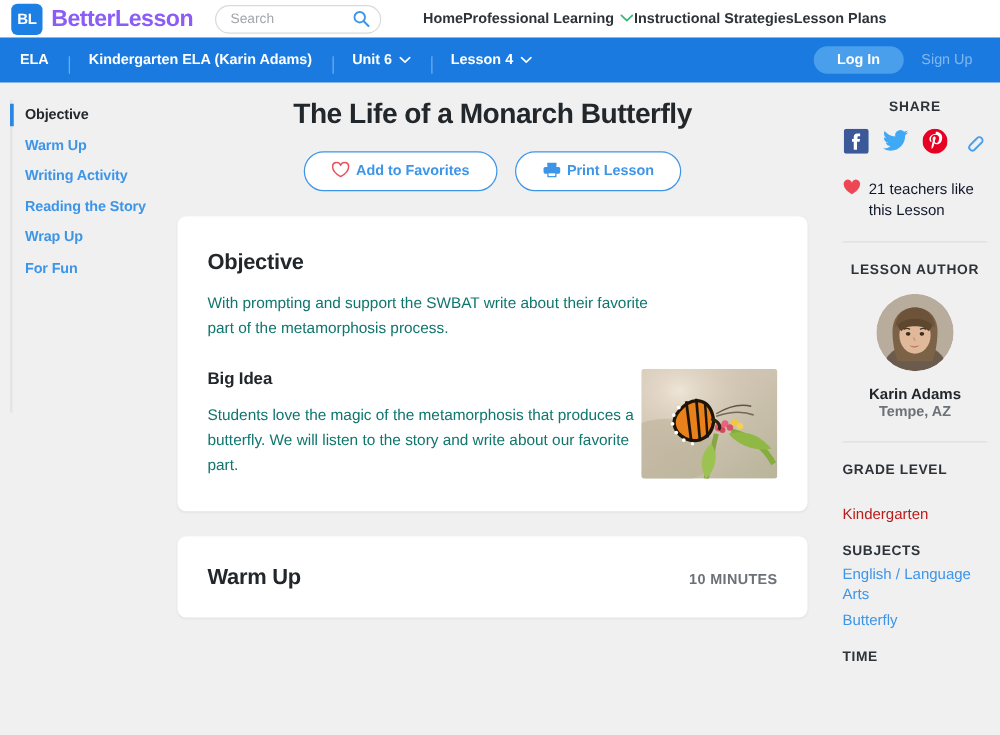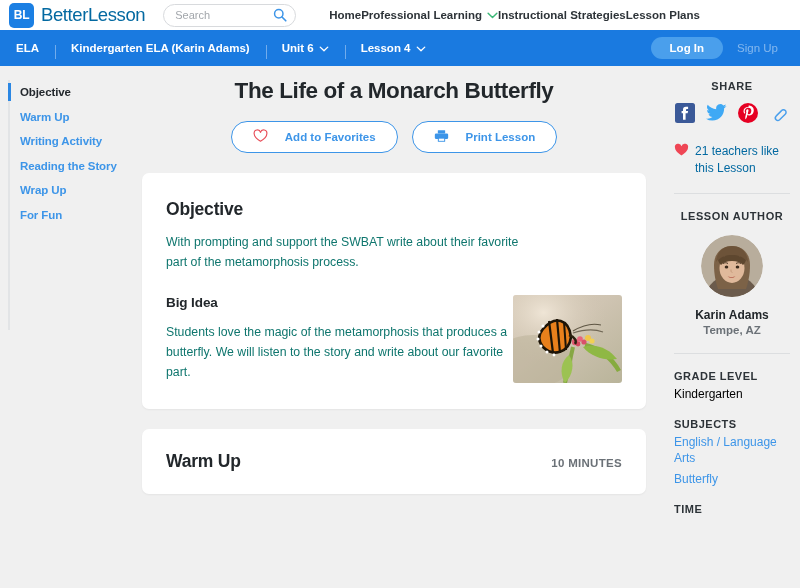--- a/index.html
+++ b/index.html
@@ -21,21 +21,21 @@
     position: relative;
   }
   .logo-wrap { display: flex; align-items: center; gap: 7px; cursor: pointer; }
   .logo-mark {
     width: 25px; height: 25px; border-radius: 5px;
     background: #1b7fe3;
     display: flex; align-items: center; justify-content: center;
     color: #fff; font-size: 12px; font-weight: bold; letter-spacing: -0.3px;
   }
   .logo-text {
-    font-size: 18.5px; font-weight: normal; color: #0369a1; letter-spacing: -0.4px;
+    font-size: 18.5px; font-weight: bold; color: #8b5cf6; letter-spacing: -0.4px;
   }
   .search-box {
     margin-left: 18px;
     width: 133px; height: 23px;
     border: 1px solid #d8dadd; border-radius: 12px;
     background: #fff;
     display: flex; align-items: center;
     padding: 0 8px 0 11px;
   }
   .search-input {
@@ -122,21 +122,21 @@
   .lesson-title {
     text-align: center;
     font-size: 22.5px; font-weight: bold; color: #22272b;
     letter-spacing: -0.4px;
     margin-top: 12px;
   }
   .actions {
     display: flex; justify-content: center; gap: 14px; margin-top: 17px;
   }
   .pillbtn {
-    display: flex; align-items: center; gap: 17px;
+    display: flex; align-items: center; gap: 5px;
     background: #fff; border: 1px solid #3d95e8;
     border-radius: 17px; height: 32px; padding: 0 21px;
     color: #3d95e8; font-size: 11.5px; font-weight: bold;
     cursor: pointer; white-space: nowrap;
     font-family: "Liberation Sans", sans-serif;
   }
   .card {
     background: #fff; border-radius: 7px;
     margin-top: 20px; padding: 26px 24px 26px 24px;
     box-shadow: 0 1px 2px rgba(0,0,0,0.05);
@@ -180,37 +180,37 @@
   }
   .social-row {
     display: flex; justify-content: center; align-items: center; gap: 11px;
   }
   .social { cursor: pointer; display: flex; }
   .likes {
     display: flex; align-items: flex-start; justify-content: center;
     gap: 6px; margin-top: 20px; padding: 0 2px;
   }
   .likes-text {
-    font-size: 12px; color: #0369a1; line-height: 1.38; text-align: left;
+    font-size: 12px; color: #0f172a; line-height: 1.38; text-align: left;
   }
   .rr-divider { height: 1px; background: #dcdee0; margin: 17px 2px 0 2px; }
   .rr-block { margin-top: 16px; }
   .avatar {
     width: 62px; height: 62px; border-radius: 50%;
     margin: 13px auto 0 auto; overflow: hidden;
   }
   .author-name {
     font-size: 12px; font-weight: bold; color: #22272b; margin-top: 11px;
   }
   .author-loc { font-size: 11.5px; color: #6b7177; margin-top: 2px; font-weight: bold; }
   .meta-block { text-align: left; margin-top: 16px; padding-left: 2px; }
   .meta-label {
     font-size: 11px; font-weight: bold; color: #2d3338; letter-spacing: 0.5px;
   }
-  .meta-value { font-size: 12px; color: #000000; margin-top: 4px; line-height: 1.35; }
+  .meta-value { font-size: 12px; color: #b91c1c; margin-top: 21px; line-height: 1.35; }
   .meta-link {
     font-size: 12px; color: #3d95e8; margin-top: 4px;
     line-height: 1.35; cursor: pointer;
   }
 </style>
 </head>
 <body>
 
 <div class="topnav">
   <div class="logo-wrap">

